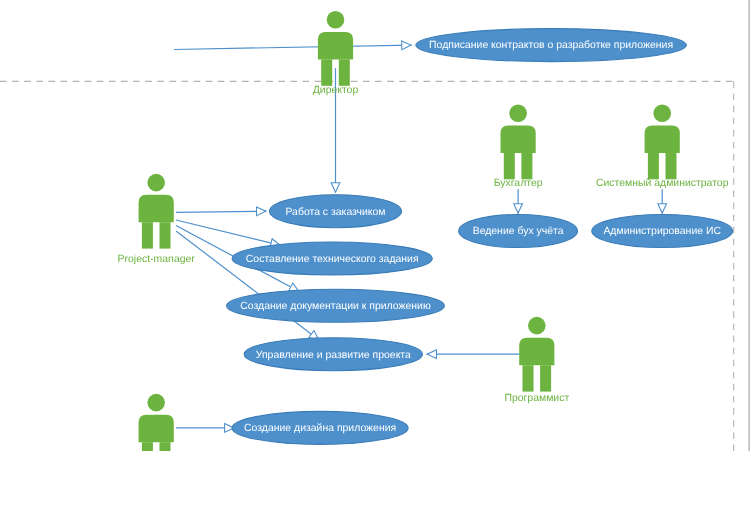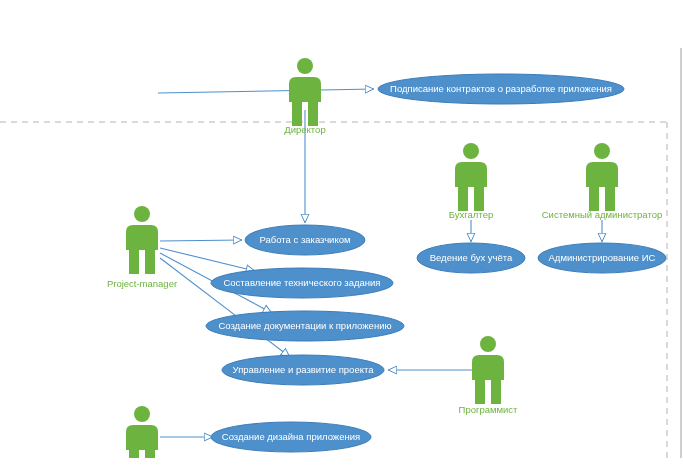--- a/index.html
+++ b/index.html
@@ -7,21 +7,20 @@
     padding: 0;
     background: #ffffff;
   }
   #canvas {
     position: relative;
     width: 683px;
     height: 410px;
     background: #ffffff;
     overflow: hidden;
     font-family: "Liberation Sans", "DejaVu Sans", sans-serif;
-    margin-top: 48px;
   }
   #diagram-svg {
     position: absolute;
     left: 0;
     top: 0;
     width: 683px;
     height: 467px;
   }
   .uc-label {
     font-family: "Liberation Sans", "DejaVu Sans", sans-serif;

